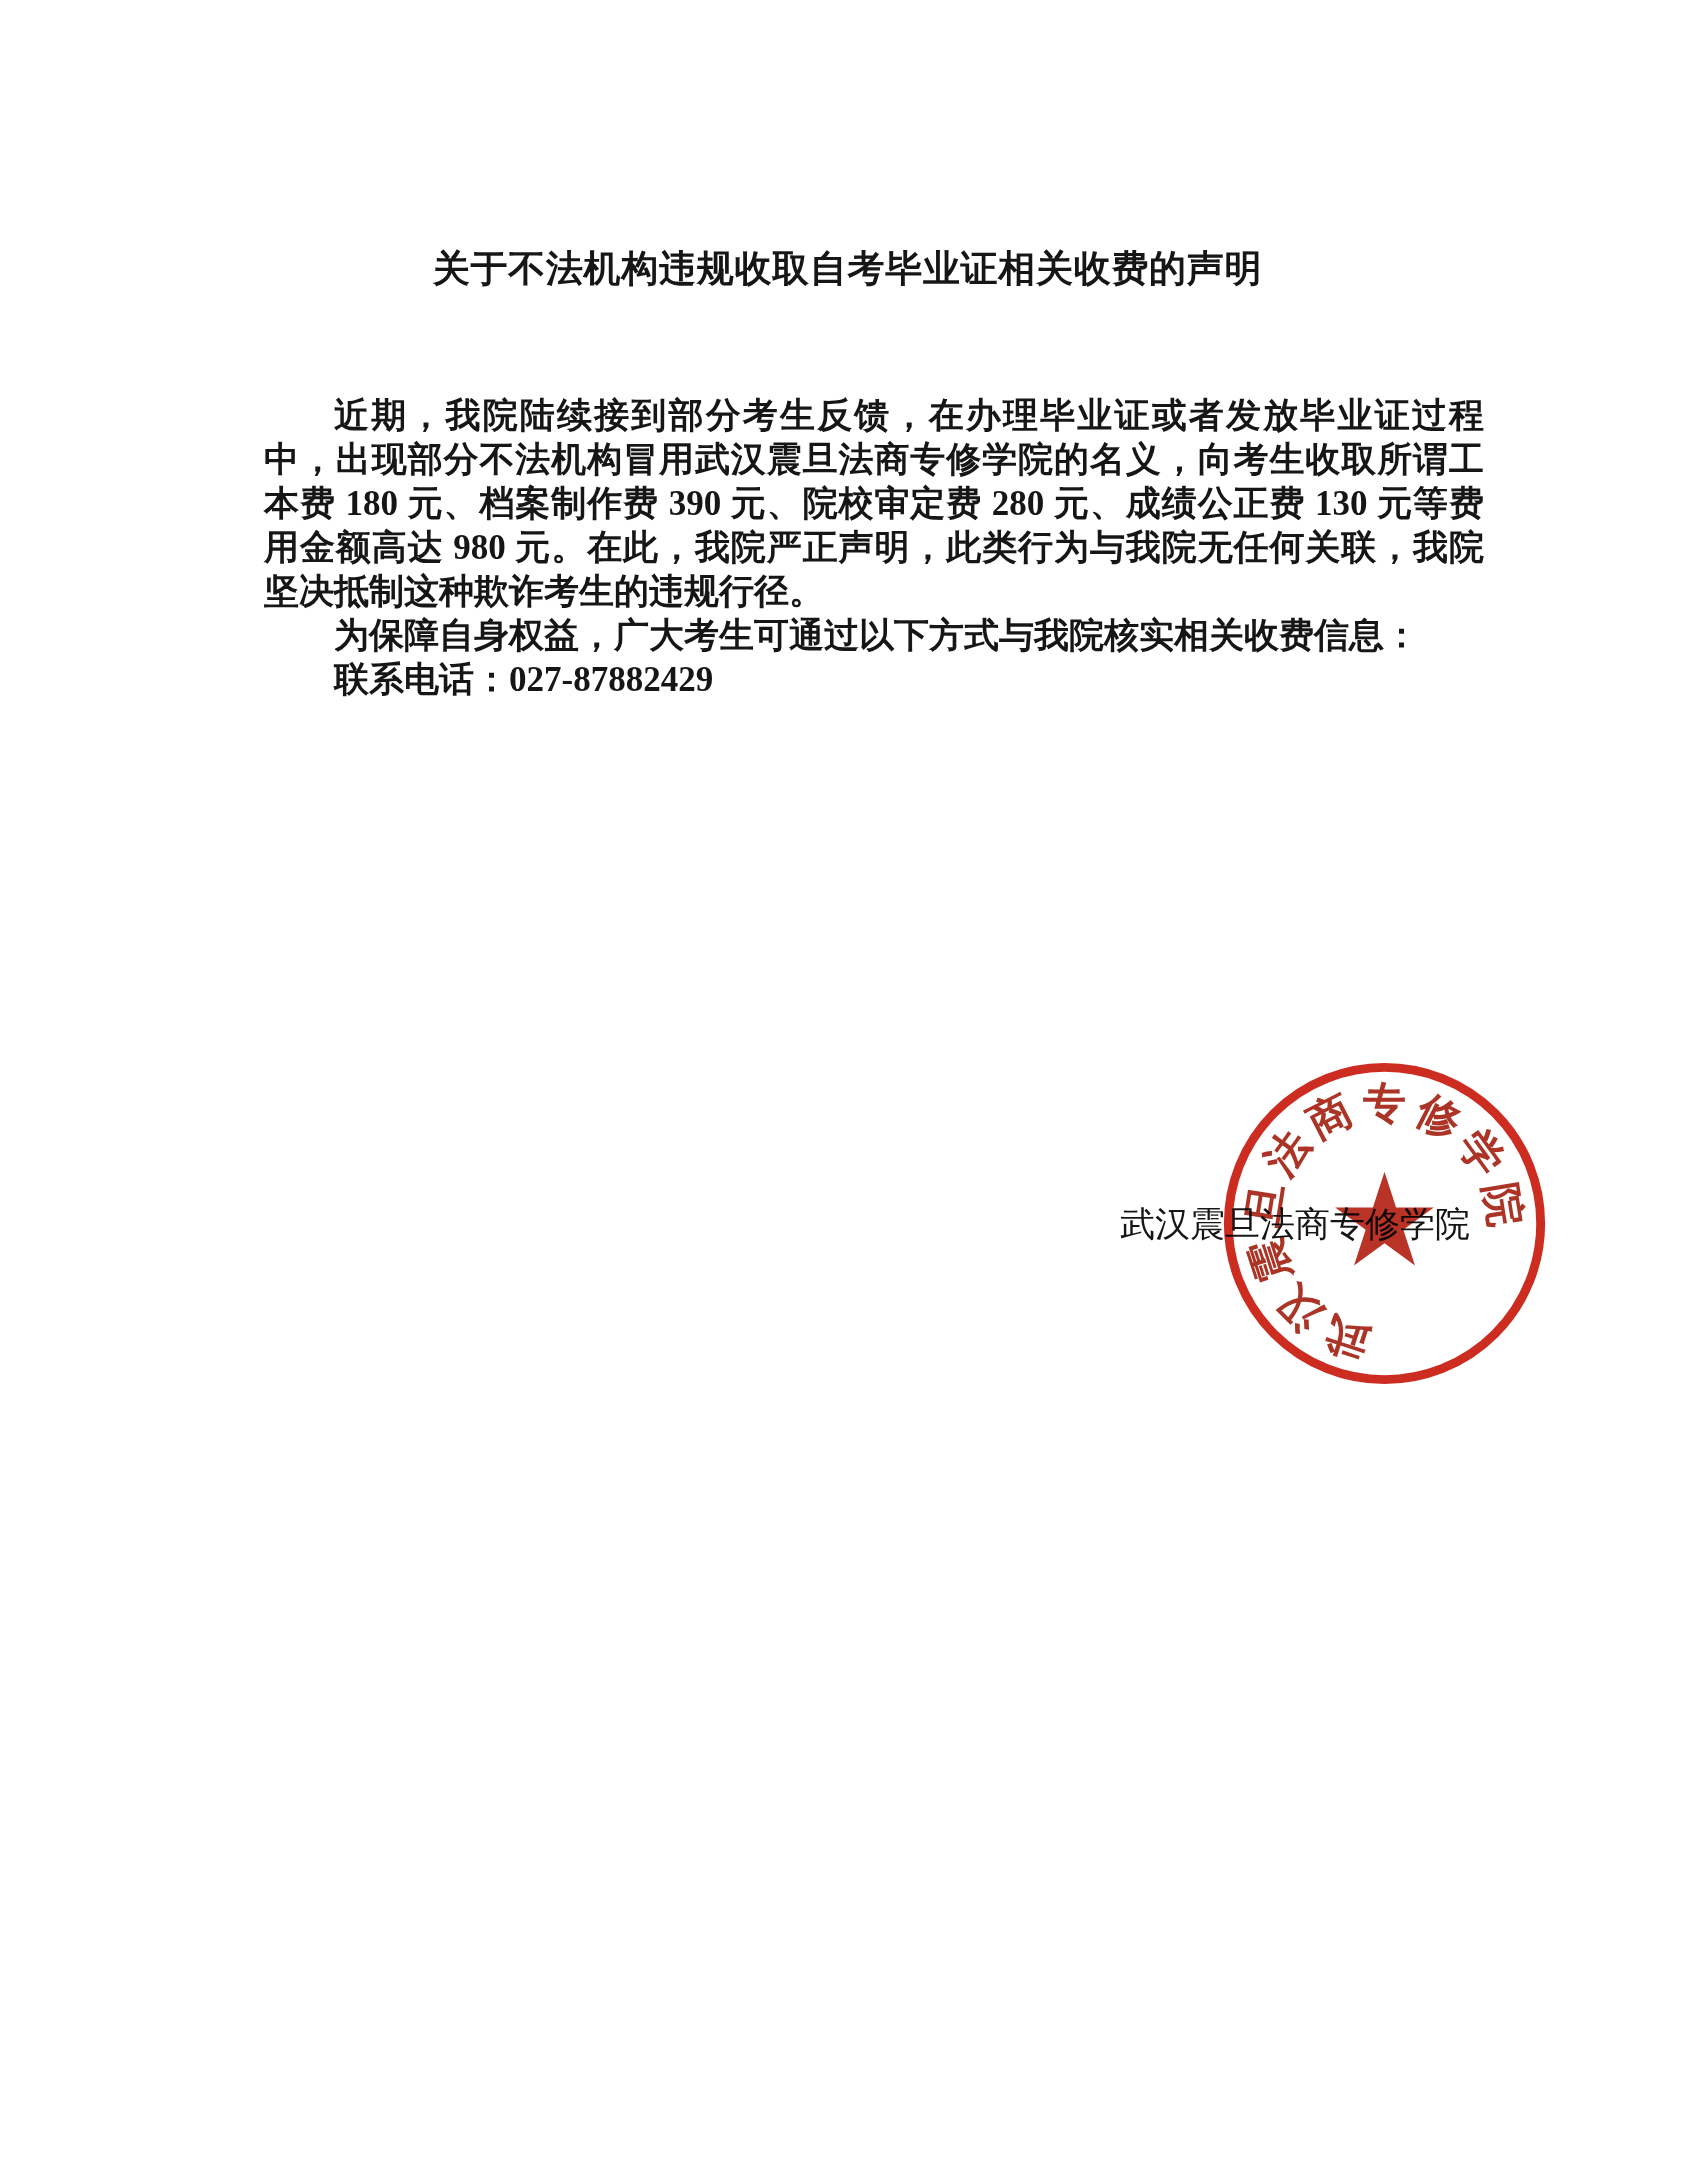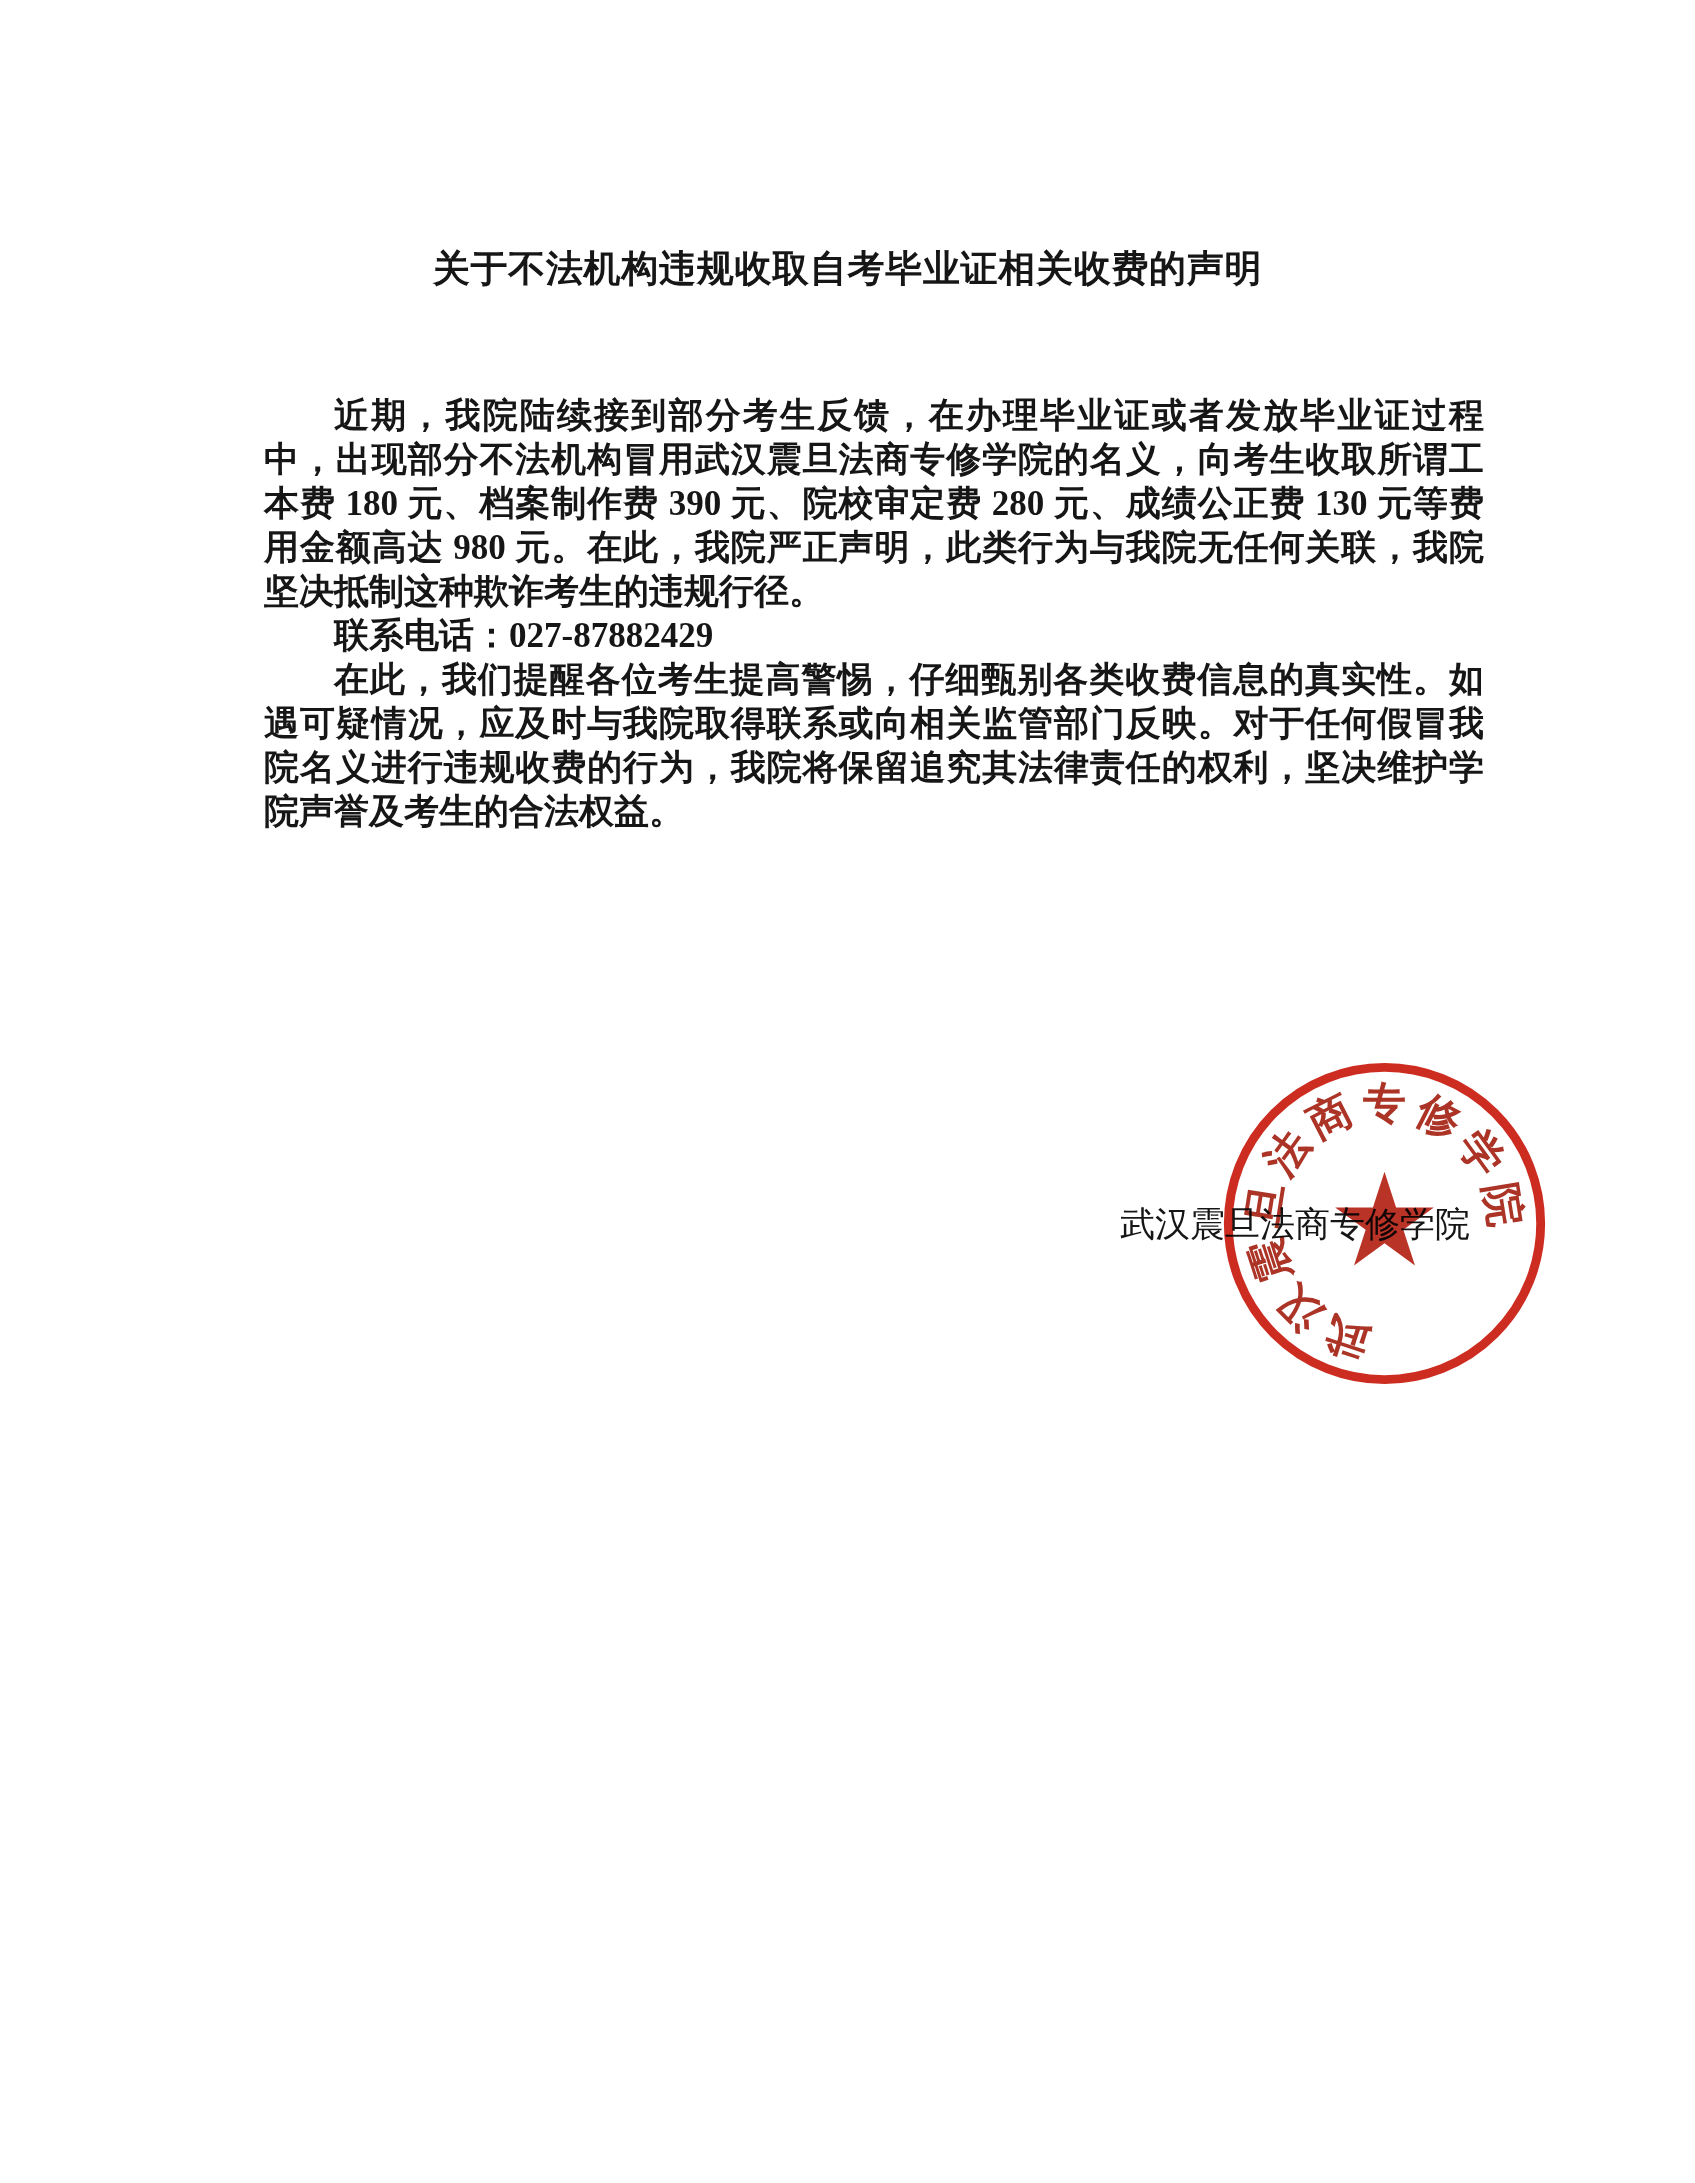--- a/index.html
+++ b/index.html
@@ -68,22 +68,22 @@
 </style>
 </head>
 <body>
 
 <div class="page">
 
   <h1 class="title">关于不法机构违规收取自考毕业证相关收费的声明</h1>
 
   <div class="body-text">
     <p>近期，我院陆续接到部分考生反馈，在办理毕业证或者发放毕业证过程中，出现部分不法机构冒用武汉震旦法商专修学院的名义，向考生收取所谓工本费 180 元、档案制作费 390 元、院校审定费 280 元、成绩公正费 130 元等费用金额高达 980 元。在此，我院严正声明，此类行为与我院无任何关联，我院坚决抵制这种欺诈考生的违规行径。</p>
+    <p>为保障自身权益，广大考生可通过以下方式与我院核实相关收费信息：</p>
     <p>联系电话：027-87882429</p>
-    <p>在此，我们提醒各位考生提高警惕，仔细甄别各类收费信息的真实性。如遇可疑情况，应及时与我院取得联系或向相关监管部门反映。对于任何假冒我院名义进行违规收费的行为，我院将保留追究其法律责任的权利，坚决维护学院声誉及考生的合法权益。</p>
   </div>
 
   <div class="signature">
     <div>武汉震旦法商专修学院</div>
   </div>
 
   <svg class="stamp" viewBox="0 0 500 500" xmlns="http://www.w3.org/2000/svg">
     <circle class="stamp-ring" cx="250" cy="250" r="229"></circle>
     <polygon class="stamp-star" points="250,174 267,226.5 322.3,226.5 277.6,259 294.7,311.5 250,279 205.3,311.5 222.4,259 177.7,226.5 233,226.5"></polygon>
     <g id="stamp-chars">

